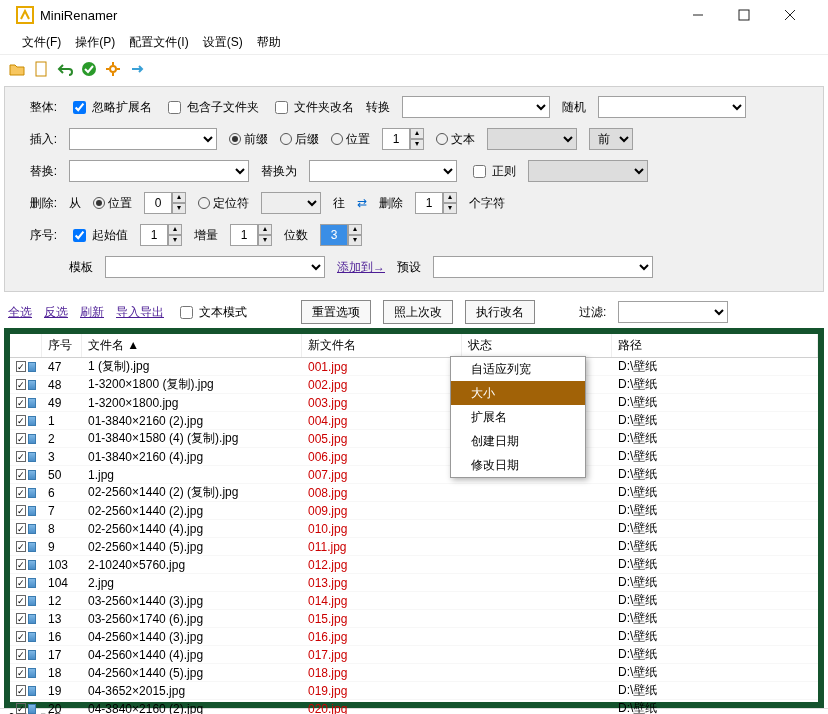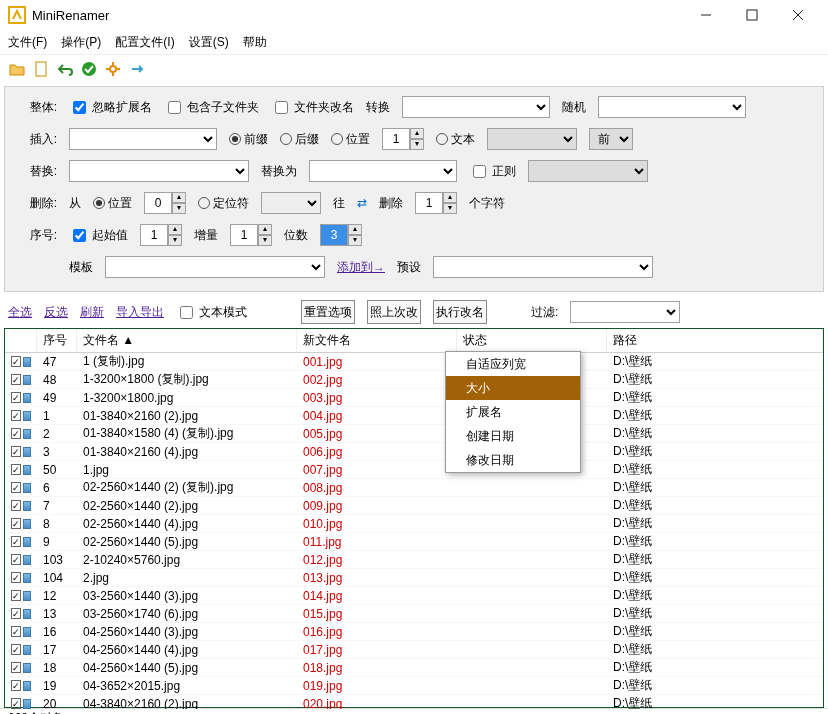--- a/index.html
+++ b/index.html
@@ -1,43 +1,43 @@
 <!DOCTYPE html>
 <html><head>
 <meta charset="utf-8">
 <style>
 * { box-sizing: border-box; font-family: "Microsoft YaHei", sans-serif; font-size: 12px; }
 body { margin: 0; padding: 0; background: #fff; width: 828px; height: 714px; overflow: hidden; }
-.titlebar { height: 30px; display: flex; align-items: center; padding: 0 8px; background: #fff; }
+.titlebar { height: 30px; display: flex; align-items: center; padding: 0 16px; background: #fff; }
 .titlebar .icon-wrap { width: 18px; height: 18px; margin-right: 6px; }
 .titlebar .title { flex: 1; font-size: 13px; }
 .winbtns { display: flex; gap: 18px; margin-left: auto; padding-right: 8px; }
 .winbtn { width: 28px; height: 22px; display: flex; align-items: center; justify-content: center; }
-.menubar { height: 24px; display: flex; align-items: center; padding: 0 8px; gap: 14px; }
+.menubar { height: 24px; display: flex; align-items: center; padding: 0 22px; gap: 14px; }
 .menuitem { cursor: default; }
 .toolbar { height: 28px; display: flex; align-items: center; padding: 0 8px; gap: 6px; border-top: 1px solid #eee; }
 .tbtn { width: 18px; height: 18px; display: flex; align-items: center; justify-content: center; }
 .panel { background: #f0f0f0; padding: 6px 12px; border: 1px solid #d0d0d0; margin: 4px; }
 .row { display: flex; align-items: center; min-height: 28px; gap: 12px; margin-bottom: 4px; }
 .lbl { width: 40px; text-align: right; }
 .cb { width: 13px; height: 13px; }
 label.inline { display: flex; align-items: center; gap: 3px; }
 select, input[type=text] { height: 22px; border: 1px solid #a0a0a0; background: #fff; padding: 0 4px; }
 select { background: #fff; }
 .combo { width: 148px; }
 .combo-lg { width: 180px; }
 .spin { width: 42px; display:flex; }
 .spin input { width: 28px; height:22px; border:1px solid #a0a0a0; text-align:center;}
 .spin .btns { display:flex; flex-direction:column; width:14px;}
 .spin .btns div{height:11px;border:1px solid #a0a0a0;font-size:8px;line-height:8px;text-align:center;background:#e8e8e8;}
 .link { color: #4c1d95; text-decoration: underline; cursor: pointer; }
-.btn { height: 24px; padding: 0 2px; border: 1px solid #888; background: #f8f8f8; }
+.btn { height: 24px; padding: 0 10px; border: 1px solid #888; background: #f8f8f8; }
 .actions { display: flex; align-items: center; padding: 4px 8px; gap: 12px; }
 .actions .link { margin: 0; }
-.table-wrap { border: 1px solid #14532d; margin: 0 4px; position: relative; height: 380px; }
+.table-wrap { border: 6px solid #14532d; margin: 0 4px; position: relative; height: 380px; }
 .thead { display: flex; background: #fff; border-bottom: 1px solid #d0d0d0; height: 24px; align-items: center; position: relative; }
 .th { padding: 0 6px; border-right: 1px solid #eee; height: 100%; display: flex; align-items: center; }
 .th-ck { width: 32px; }
 .th-no { width: 40px; }
 .th-fn { width: 220px; }
 .th-nn { width: 160px; }
 .th-st { width: 150px; }
 .th-pt { flex: 1; }
 .tbody { overflow-y: scroll; height: 356px; }
 .tr { display: flex; height: 18px; align-items: center; border-bottom: 1px solid #f7f7f7; }

